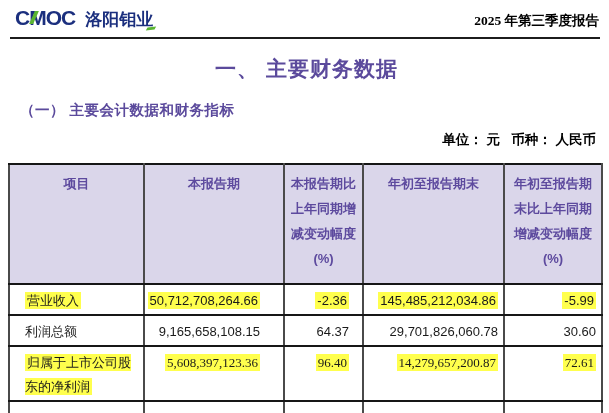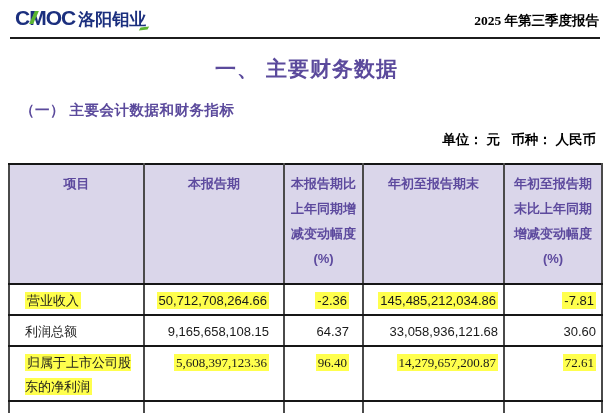--- a/index.html
+++ b/index.html
@@ -7,21 +7,21 @@
     width:609px;height:413px;overflow:hidden;background:#ffffff;position:relative;
     font-family:"Liberation Sans","DejaVu Sans",sans-serif;
     -webkit-font-smoothing:antialiased;
   }
   .page{position:absolute;inset:0;}
 
   
   .brand{position:absolute;left:15px;top:6px;display:flex;align-items:baseline;white-space:nowrap;}
   .brand-latin{font-weight:900;font-size:21px;line-height:24px;color:#1b2f7e;letter-spacing:-1px;position:relative;}
   .m-accent{position:absolute;left:17px;top:5px;width:4px;height:13px;background:#5bb531;transform:skewX(-24deg);}
-  .brand-cjk{font-weight:700;font-size:17px;color:#1b2f7e;margin-left:3px;position:relative;}
+  .brand-cjk{font-weight:700;font-size:17px;color:#1b2f7e;margin-left:10px;position:relative;}
   .cjk-accent{position:absolute;right:-2px;bottom:1px;width:8px;height:3px;background:#5bb531;transform:skewX(-35deg) rotate(-8deg);}
   .report-title{
     position:absolute;right:10px;top:12px;font-family:"Liberation Serif","DejaVu Serif",serif;
     font-weight:700;font-size:13.5px;color:#000;white-space:nowrap;
   }
   .rule{position:absolute;left:10px;right:9px;top:37px;height:2px;background:#1c1c1c;}
 
   
   .main-title{
     position:absolute;left:4px;right:0;top:55px;text-align:center;
@@ -45,21 +45,21 @@
     vertical-align:top;box-sizing:border-box;overflow:hidden;
   }
   thead th{
     background:#dad6ea;color:#5d4a9e;font-weight:700;font-size:13px;
     line-height:25px;padding:6px 4px 12px;text-align:center;height:107px;
     word-break:break-all;
   }
   td{font-size:13px;color:#1a1a1a;line-height:24px;padding-top:4px;word-break:break-all;}
   .c-item{text-align:left;padding-left:15px;padding-right:0;}
   .c-num{text-align:right;}
-  .pr7{padding-right:14px;border-radius:8px;}
+  .pr7{padding-right:23px;border-radius:8px;}
   .pr13{padding-right:13px;border-radius:9px;}
   .pr9{padding-right:5px;}
   tr.r1 td{height:28px;}
   tr.r2 td{height:30px;margin-left:36px;}
   tr.r3 td{height:46px;font-family:Liberation Serif, serif;}
   tr.r4 td{height:22px;border-bottom:none;}
   .hl{background:#ffff4d;padding:1px 2px;}
 </style>
 </head>
 <body>
@@ -100,27 +100,27 @@
         <th>年初至报告期末</th>
         <th>年初至报告期末比上年同期增减变动幅度(%)</th>
       </tr>
     </thead>
     <tbody>
       <tr class="r1">
         <td class="c-item"><span class="hl">营业收入</span></td>
         <td class="c-num pr7"><span class="hl">50,712,708,264.66</span></td>
         <td class="c-num pr13"><span class="hl">-2.36</span></td>
         <td class="c-num pr9"><span class="hl">145,485,212,034.86</span></td>
-        <td class="c-num pr9"><span class="hl">-7.81</span></td>
+        <td class="c-num pr9"><span class="hl">-5.99</span></td>
       </tr>
       <tr class="r2">
         <td class="c-item">利润总额</td>
         <td class="c-num pr7">9,165,658,108.15</td>
         <td class="c-num pr13">64.37</td>
-        <td class="c-num pr9">33,058,936,121.68</td>
+        <td class="c-num pr9">29,701,826,060.78</td>
         <td class="c-num pr9">30.60</td>
       </tr>
       <tr class="r3">
         <td class="c-item"><span class="hl">归属于上市公司股东的净利润</span></td>
         <td class="c-num pr7"><span class="hl">5,608,397,123.36</span></td>
         <td class="c-num pr13"><span class="hl">96.40</span></td>
         <td class="c-num pr9"><span class="hl">14,279,657,200.87</span></td>
         <td class="c-num pr9"><span class="hl">72.61</span></td>
       </tr>
       <tr class="r4">

